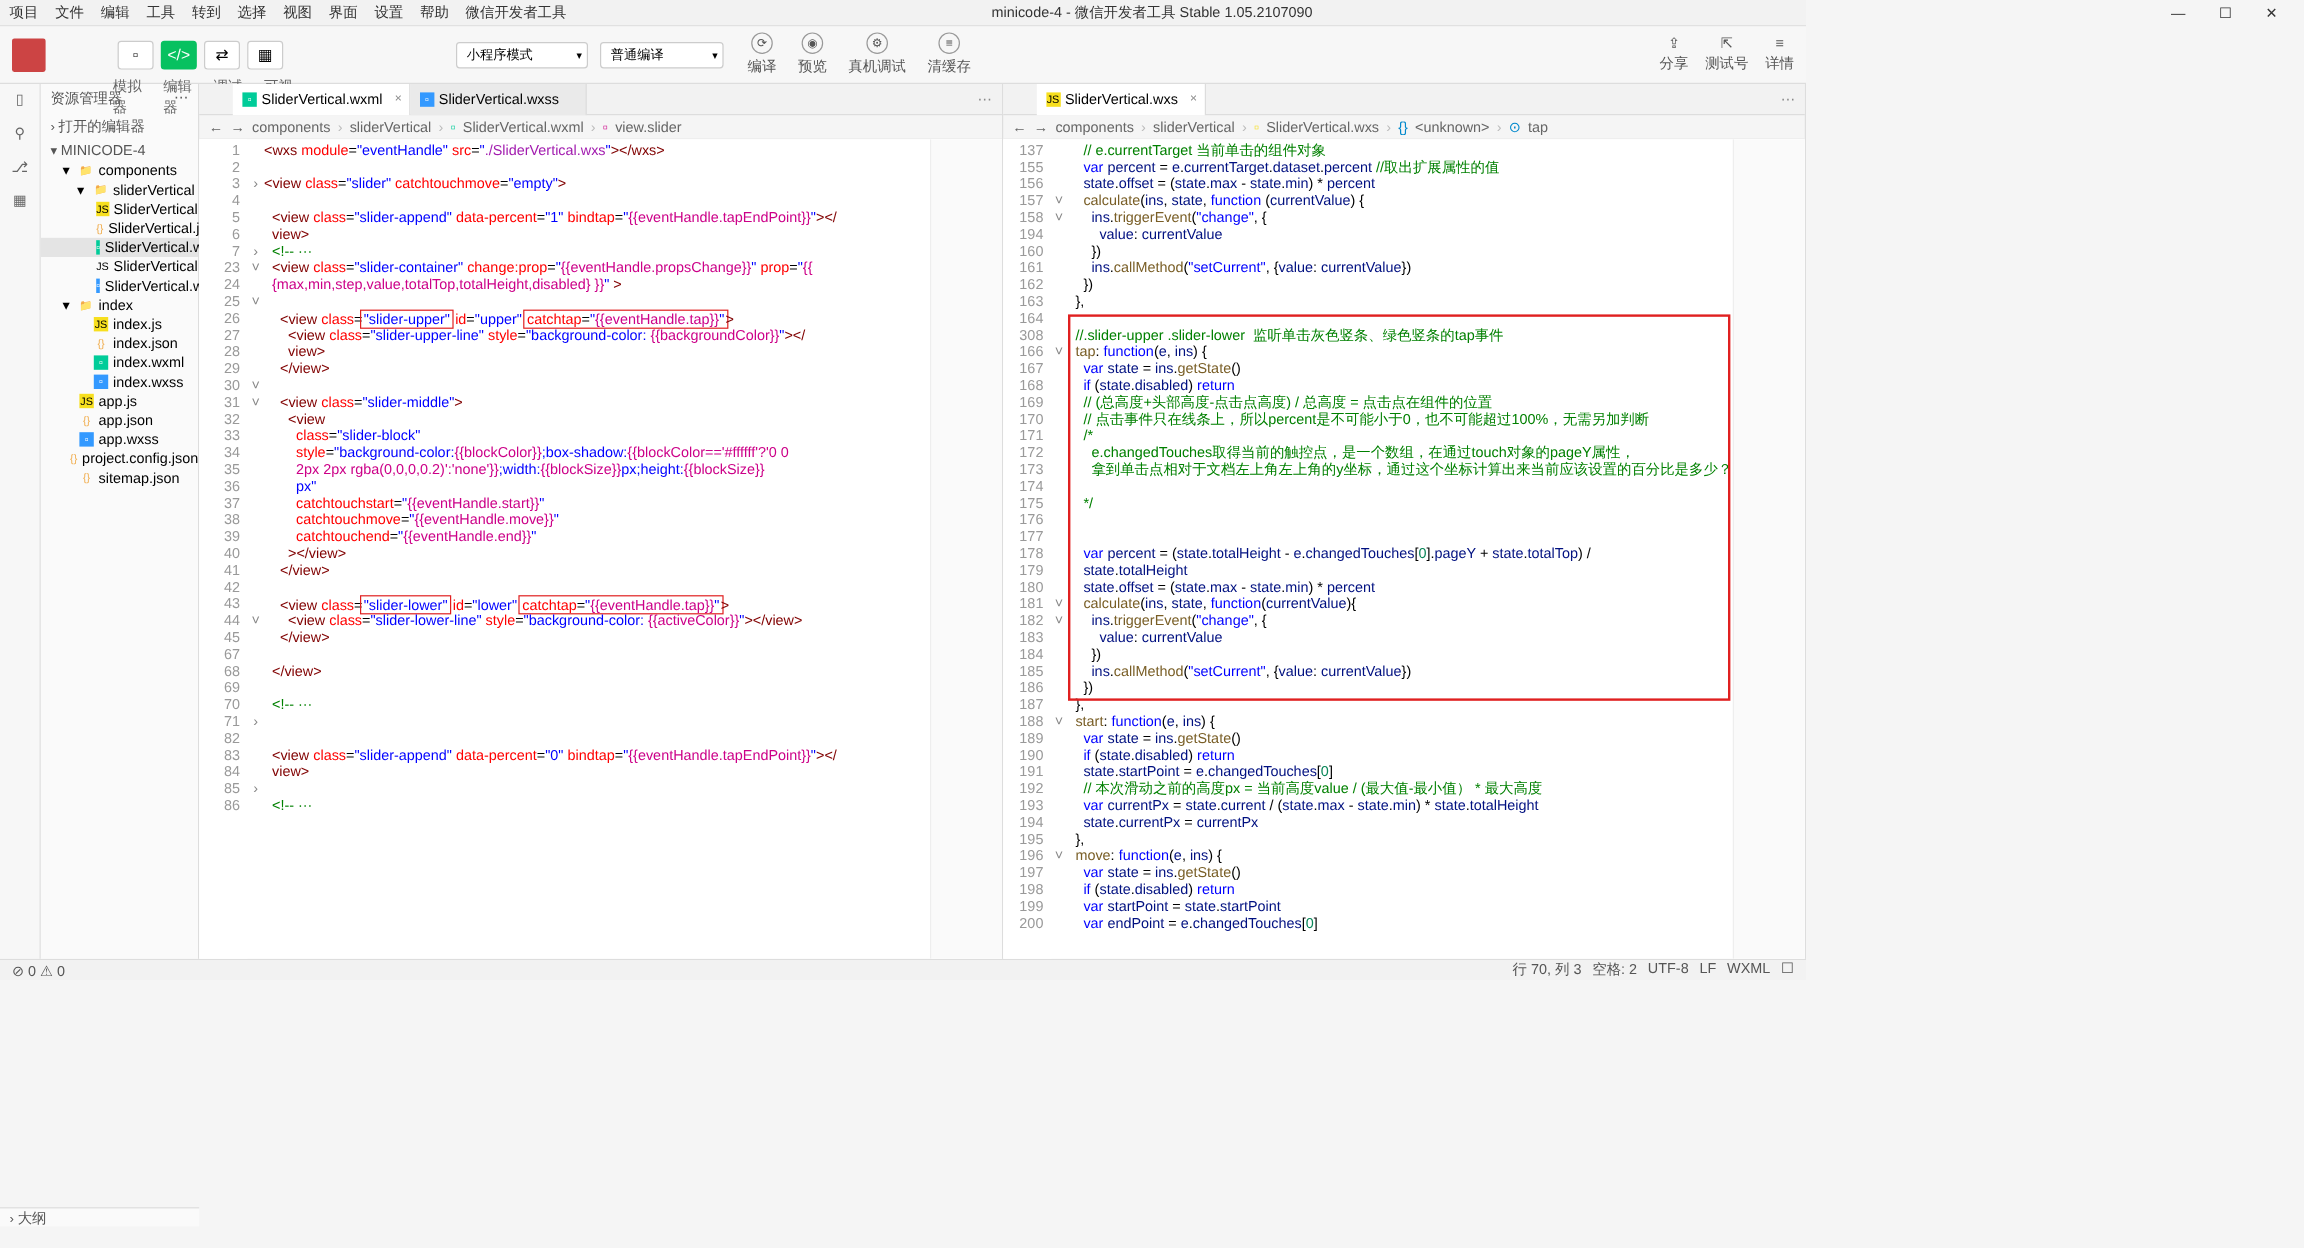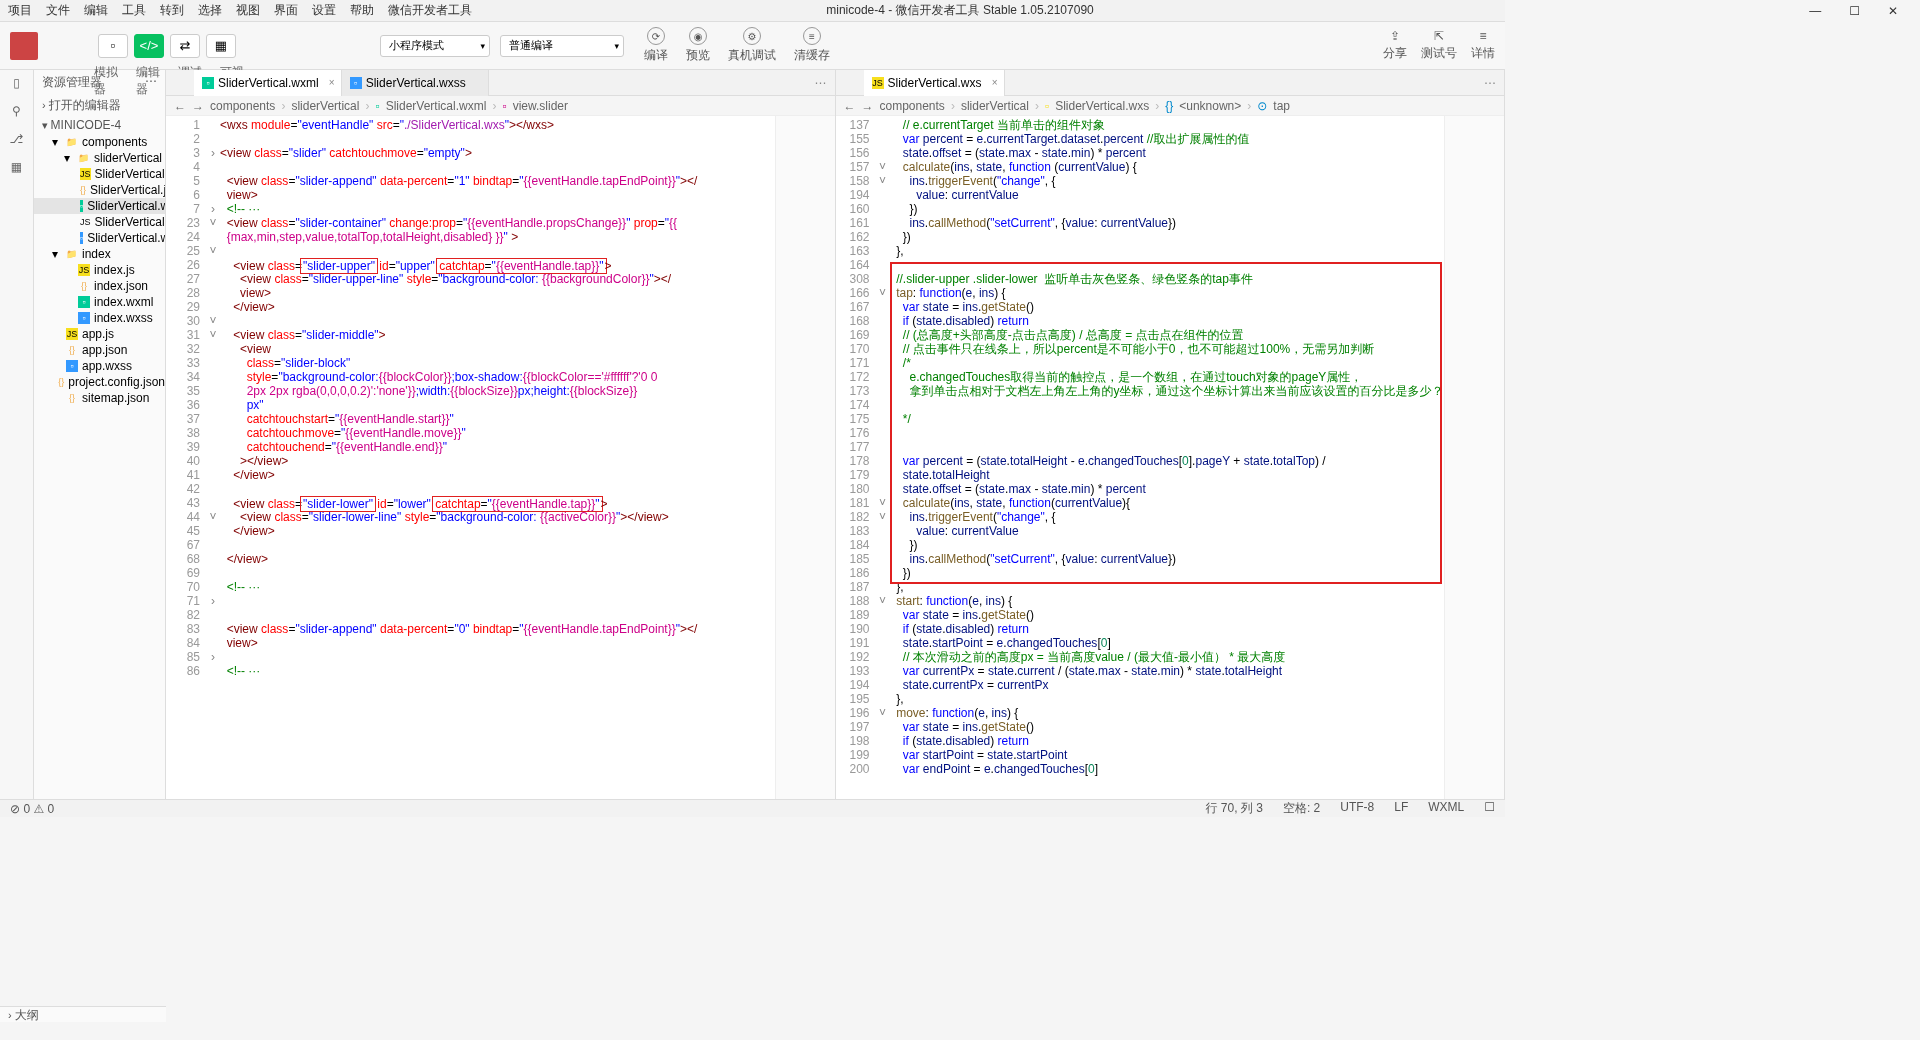--- a/index.html
+++ b/index.html
@@ -53,21 +53,21 @@
 .fold-col{width:14px;font-family:Consolas,monospace;font-size:9px;color:#888;line-height:14px;padding-top:2px}
 .fold-col div{height:14px;text-align:center}
 .code{flex:1;font-family:Consolas,monospace;font-size:11px;line-height:14px;padding:2px 0;white-space:pre;overflow:hidden}
 .code div{height:14px}
 .minimap{width:60px;background:#fafafa;border-left:1px solid #eee}
 .c-tag{color:#800000}.c-attr{color:#ff0000}.c-str{color:#0000ff}.c-link{color:#a21caf;}
 .c-kw{color:#0000ff}.c-fn{color:#795e26}.c-var{color:#001080}.c-num{color:#098658}.c-com{color:#008000}
 .hlbox{border:1.5px solid #e02020;display:inline-block;padding:0 2px;margin:0 -2px}
 .red-region{position:absolute;border:2px solid #e02020;pointer-events:none}
 .statusbar{height:18px;background:#f2f2f2;border-top:1px solid #ddd;display:flex;align-items:center;justify-content:space-between;padding:0 10px;font-size:11px;color:#555}
-.sb-right{display:flex;gap:20px}
+.sb-right{display:flex;gap:9px}
 .outline{position:absolute;bottom:18px;left:0;width:166px;height:16px;background:#fafafa;border-top:1px solid #ddd;font-size:11px;padding:0 8px;color:#555}
 .sb-err{color:#555;display:flex;gap:6px}
 </style>
 </head>
 <body>
 
 <div class="menubar">
   <span>项目</span>
   <span>文件</span>
   <span>编辑</span>
@@ -96,21 +96,21 @@
     <div class="tb-btn">▦</div>
   </div>
   <div class="tb-labels">
     <span>模拟器</span>
     <span>编辑器</span>
     <span>调试器</span>
     <span>可视化</span>
   </div>
   <div class="tb-center">
     <div class="dd" style="width:110px">小程序模式</div>
-    <div class="dd" style="width:124px">普通编译</div>
+    <div class="dd" style="width:103px">普通编译</div>
     <div class="tb-icons">
       <div class="tb-icon">
           <div class="ic">⟳</div>
           <span>编译</span>
         </div>
       <div class="tb-icon">
           <div class="ic">◉</div>
           <span>预览</span>
         </div>
       <div class="tb-icon">

